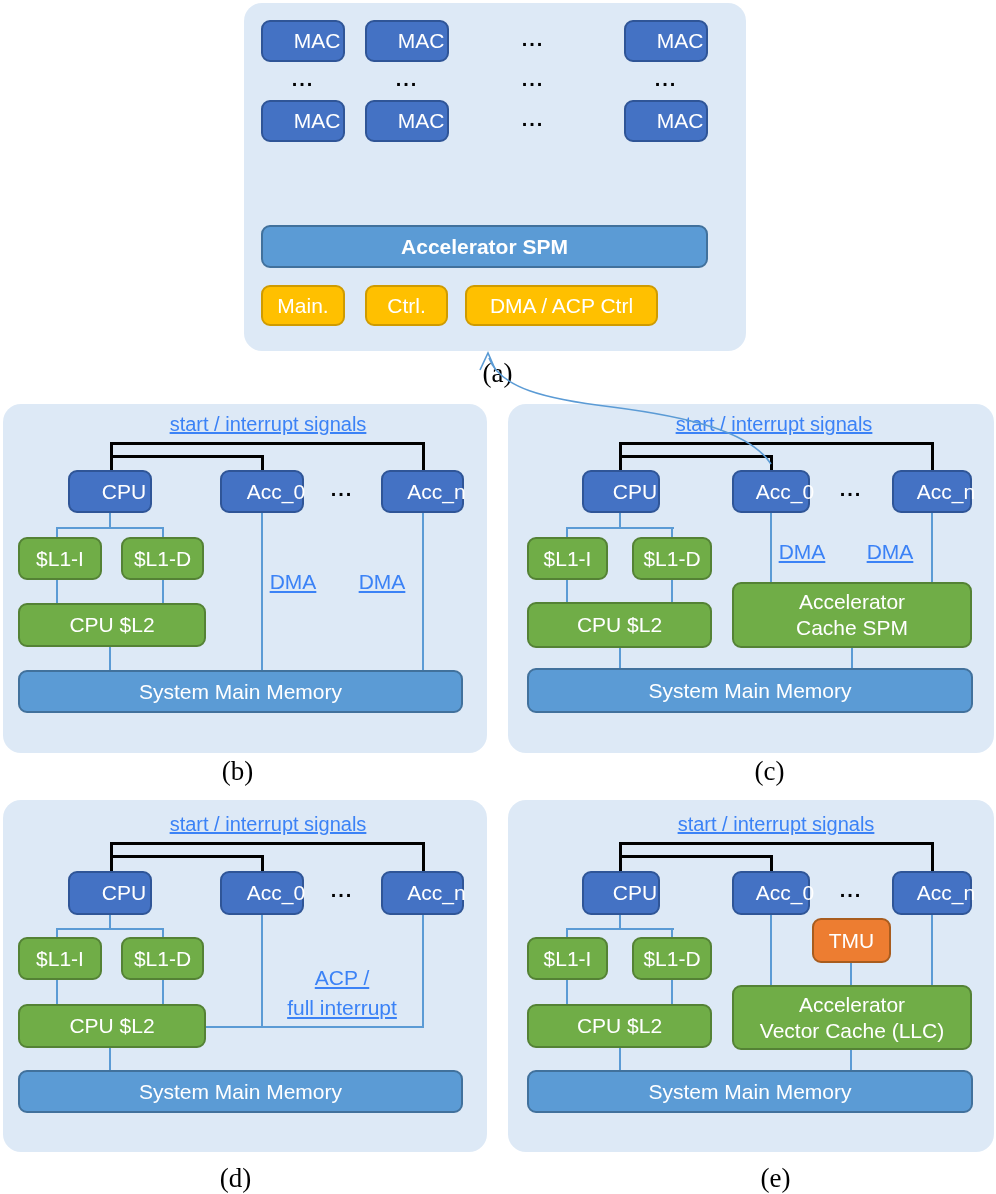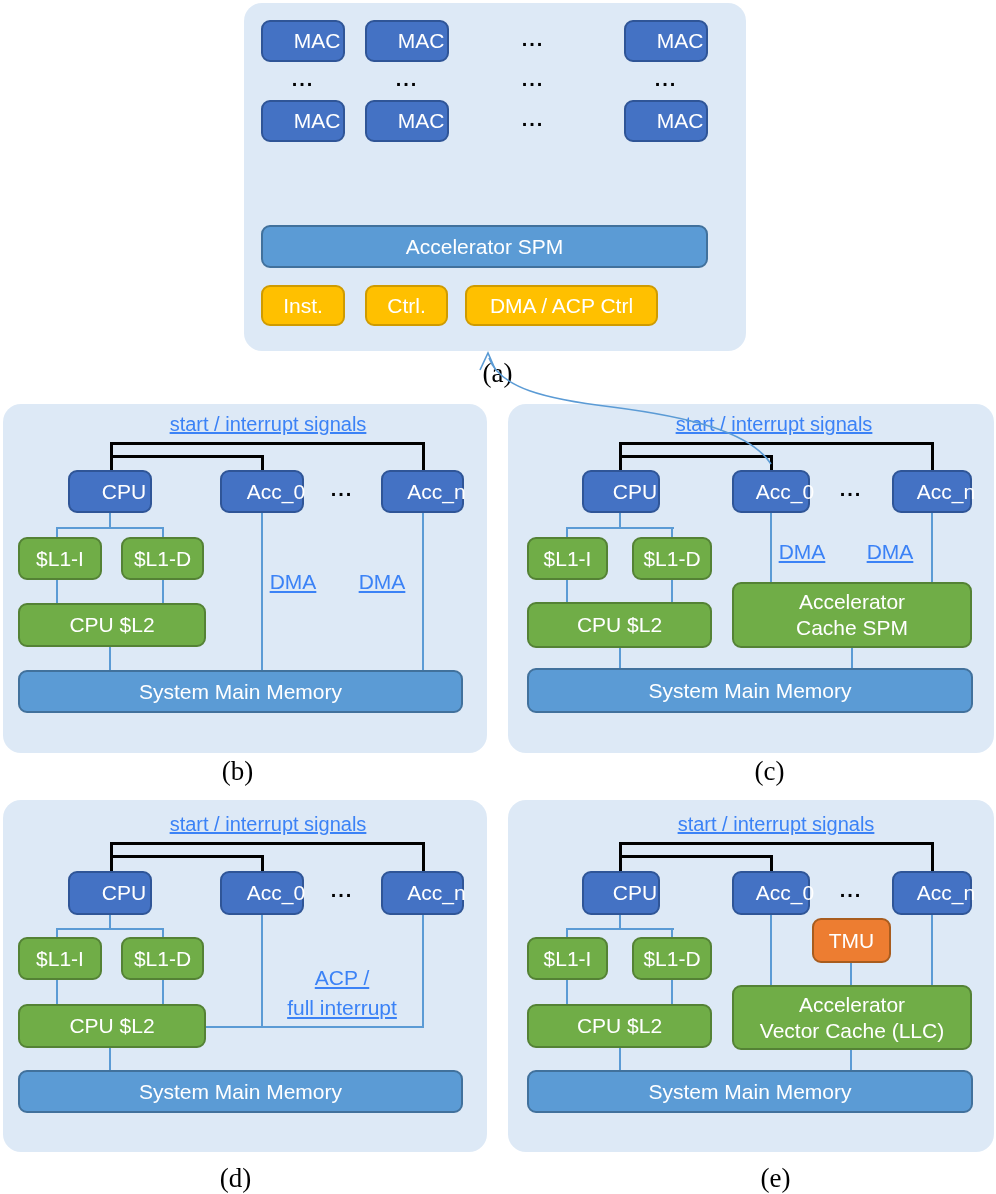--- a/index.html
+++ b/index.html
@@ -61,26 +61,26 @@
         <span>MAC</span>
       </div>
     <div class="box dkblue" style="left:365px;top:100px;width:84px;height:42px;">
         <span>MAC</span>
       </div>
     <div class="dots" style="left:513px;top:108px;width:40px;">...</div>
     <div class="box dkblue" style="left:624px;top:100px;width:84px;height:42px;">
         <span>MAC</span>
       </div>
 
-    <div class="box mdblue" style="left:261px;top:225px;width:447px;height:43px;">
+    <div class="box mdblue" style="left:261px;top:225px;width:447px;height:43px;font-weight:bold;">
       <span>Accelerator SPM</span>
       </div>
 
     <div class="box yellow" style="left:261px;top:285px;width:84px;height:41px;">
-      <span>Inst.</span>
+      <span>Main.</span>
       </div>
     <div class="box yellow" style="left:365px;top:285px;width:83px;height:41px;">
       <span>Ctrl.</span>
       </div>
     <div class="box yellow" style="left:465px;top:285px;width:193px;height:41px;">
       <span>DMA / ACP Ctrl</span>
       </div>
   </div>
   <div class="plabel" style="left:470px;top:358px;width:55px;">(a)</div>
 

